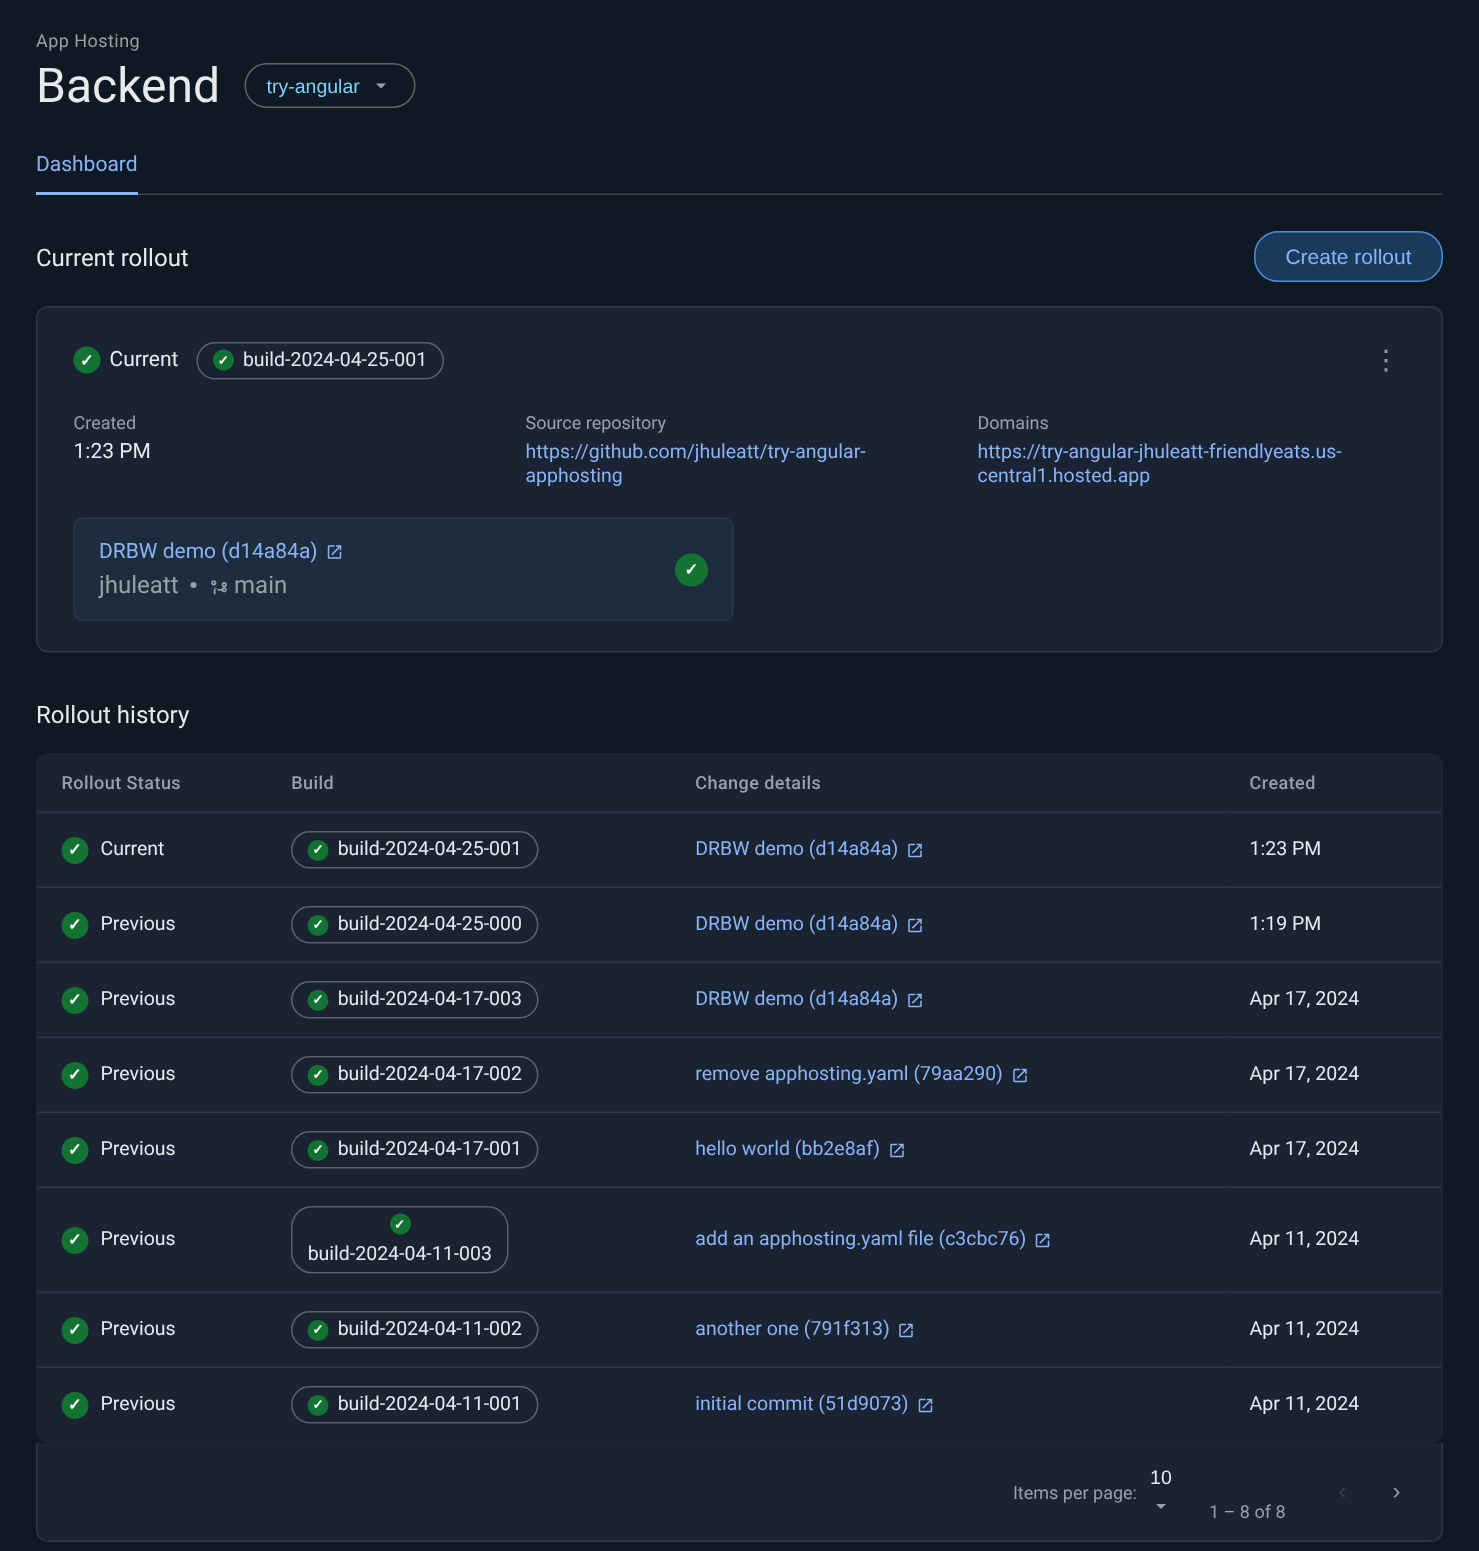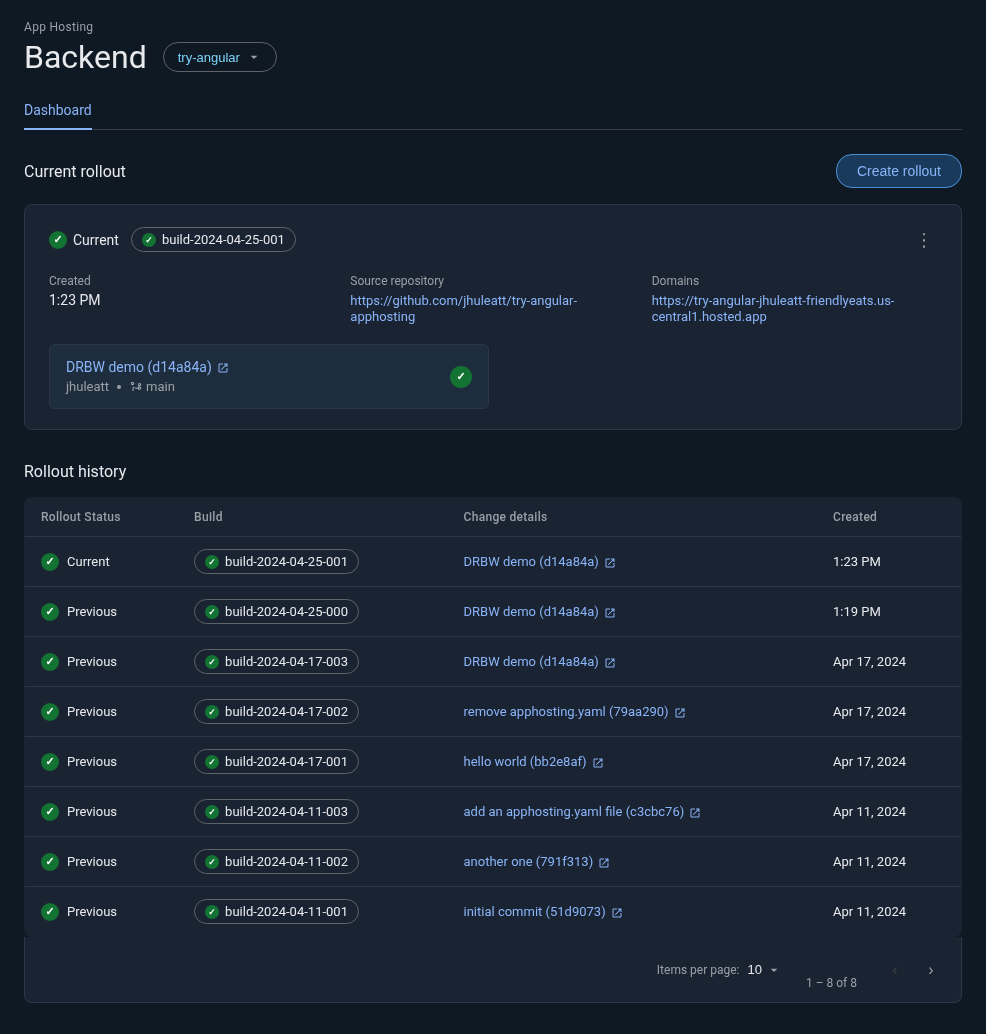--- a/index.html
+++ b/index.html
@@ -197,21 +197,21 @@
     }
     .commit-link {
       color: #8ab4f8;
       text-decoration: none;
       font-size: 14px;
     }
     .commit-meta {
       display: flex;
       align-items: center;
       gap: 8px;
-      font-size: 13px;
+      font-size: 16px;
       color: #9aa0a6;
     }
     .branch-icon {
       display: inline-flex;
       align-items: flex-end;
       gap: 3px;
     }
     
     .rollout-history-title {
       font-size: 16px;
@@ -276,20 +276,21 @@
     }
     .per-page-select {
       background: transparent;
       border: none;
       color: #e8eaed;
       font-size: 13px;
       cursor: pointer;
       display: flex;
       align-items: center;
       gap: 4px;
+      flex-direction: column;
     }
     .pagination-info {
       color: #9aa0a6;
       margin-top: 27px;
     }
     .pagination-btns {
       display: flex;
       gap: 8px;
     }
     .pagination-btn {
@@ -517,21 +518,21 @@
             <td>Apr 17, 2024</td>
           </tr>
           <tr>
             <td>
       <div class="status-cell">
         <div class="green-check-icon"></div>
         <span>Previous</span>
       </div>
             </td>
             <td>
-      <div class="build-badge" style="display:inline-flex;">
+      <div class="build-badge" style="display:inline-flex;flex-direction:column;">
         <div class="green-check-icon"></div>
         <span>build-2024-04-11-003</span>
       </div></td>
             <td>
       <a href="#" class="change-link">
         add an apphosting.yaml file (c3cbc76)
         <svg style="width:12px;height:12px;vertical-align:middle;margin-left:2px;" viewBox="0 0 24 24" fill="#8ab4f8">
                   <path d="M19 19H5V5h7V3H5a2 2 0 00-2 2v14a2 2 0 002 2h14a2 2 0 002-2v-7h-2v7zM14 3v2h3.59l-9.83 9.83 1.41 1.41L19 6.41V10h2V3h-7z"></path>
                 </svg>
       </a></td>

